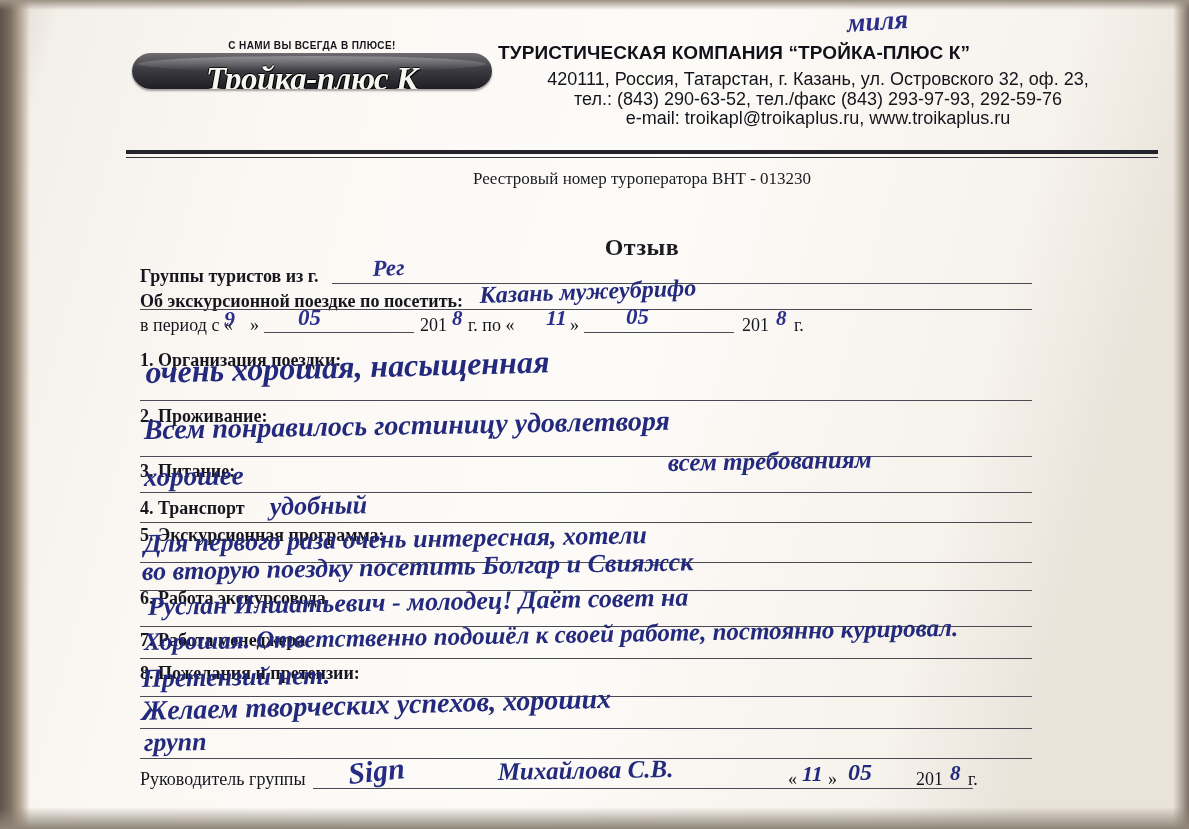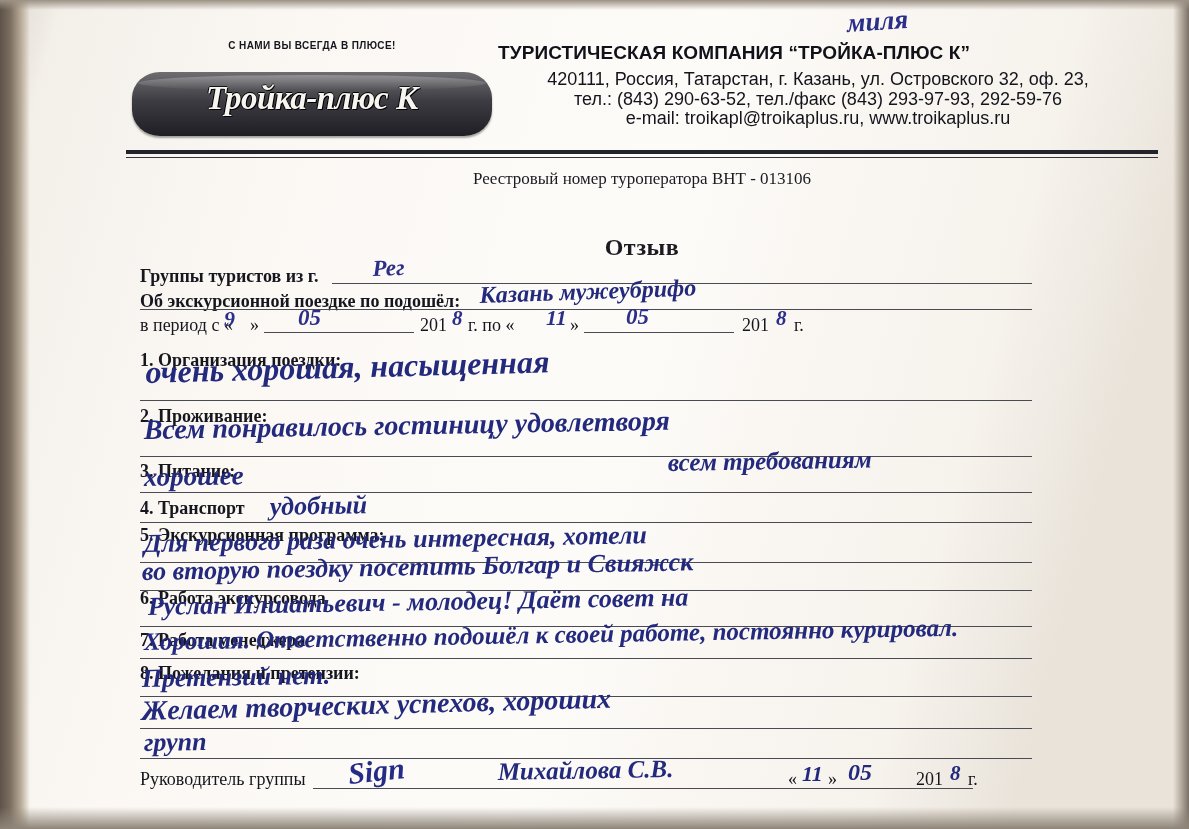--- a/index.html
+++ b/index.html
@@ -66,23 +66,23 @@
   }
   .slogan {
     font-family: "Liberation Sans", sans-serif;
     font-weight: bold;
     font-size: 10px;
     letter-spacing: 0.4px;
     color: #15151c;
     white-space: nowrap;
   }
   .logo-badge {
-    margin-top: 21px;
+    margin-top: 2px;
     position: relative;
-    height: 64px;
+    height: 36px;
     background: linear-gradient(180deg, #6e6e72 0%, #3c3c42 45%, #1e1e24 100%);
     border-radius: 28px / 26px;
     box-shadow: 0 2px 2px rgba(0,0,0,0.35);
     overflow: hidden;
   }
   .logo-badge::after {
     content: "";
     position: absolute;
     left: 6px; right: 6px; top: 3px; height: 16px;
     border-radius: 50%;
@@ -229,33 +229,33 @@
     <div class="company-name">ТУРИСТИЧЕСКАЯ КОМПАНИЯ “ТРОЙКА-ПЛЮС К”</div>
     <div class="contacts">
       <div>420111, Россия, Татарстан, г. Казань, ул. Островского 32, оф. 23,</div>
       <div>тел.: (843) 290-63-52, тел./факс (843) 293-97-93, 292-59-76</div>
       <div>e-mail: troikapl@troikaplus.ru, www.troikaplus.ru</div>
     </div>
 
     <div class="rule-thick"></div>
     <div class="rule-thin"></div>
 
-    <div class="registry">Реестровый номер туроператора ВНТ - 013106</div>
+    <div class="registry">Реестровый номер туроператора ВНТ - 013230</div>
 
     <div class="hand b" style="left:820px; top:2px; font-size:27px; transform: rotate(-4deg);">миля</div>
 
     <div class="doc-title">Отзыв</div>
 
     <div class="form">
 
       <div class="lbl" style="left:112px; top:260px;">Группы туристов из г.</div>
       <div class="line" style="left:304px; top:277px; width:700px;"></div>
       <div class="hand b" style="left:345px; top:250px; font-size:23px; transform: rotate(-2deg);">Рег</div>
 
-      <div class="lbl" style="left:112px; top:285px;">Об экскурсионной поездке по подошёл:</div>
+      <div class="lbl" style="left:112px; top:285px;">Об экскурсионной поездке по посетить:</div>
       <div class="line" style="left:112px; top:303px; width:892px;"></div>
       <div class="hand b ink-dark" style="left:452px; top:276px; font-size:24px; transform: rotate(-2deg);">Казань мужеубрифо</div>
 
       <div class="lbl normal" style="left:112px; top:309px;">в период с «</div>
       <div class="hand b" style="left:196px; top:300px; font-size:22px;">9</div>
       <div class="lbl normal" style="left:222px; top:309px;">»</div>
       <div class="line" style="left:236px; top:326px; width:150px;"></div>
       <div class="hand b" style="left:270px; top:299px; font-size:23px;">05</div>
       <div class="lbl normal" style="left:392px; top:309px;">201</div>
       <div class="hand b" style="left:424px; top:300px; font-size:21px;">8</div>

